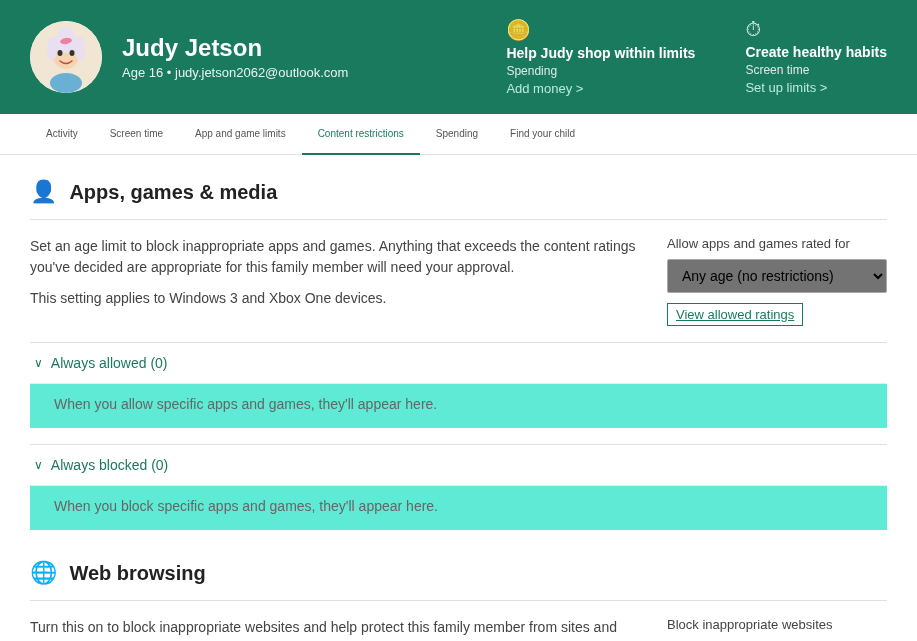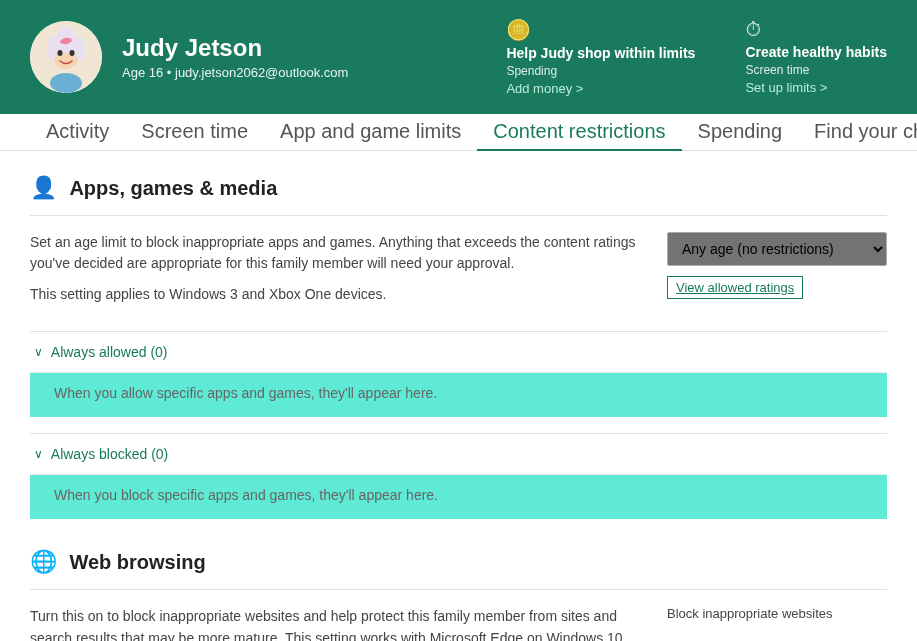--- a/index.html
+++ b/index.html
@@ -35,22 +35,22 @@
     .header-action .action-link { font-size: 13px; color: #b8ecd9; text-decoration: none; }
 
     
     .tabs {
       display: flex;
       padding: 0 30px;
       border-bottom: 1px solid #e0e0e0;
       background: #fff;
     }
     .tab {
-      padding: 6px 16px;
-      font-size: 20px;
+      padding: 14px 16px;
+      font-size: 10px;
       color: #555;
       cursor: pointer;
       border-bottom: 2px solid transparent;
       margin-bottom: -1px;
       white-space: nowrap;
     }
     .tab.active { color: #1a7a5e; border-bottom: 2px solid #1a7a5e; font-weight: 500; }
 
     
     .main { padding: 24px 30px; }
@@ -193,20 +193,21 @@
     <span class="section-icon">👤</span>
     <span>Apps, games &amp; media</span>
   </div>
 
   <div class="section-body">
     <div class="section-desc">
       <p>Set an age limit to block inappropriate apps and games. Anything that exceeds the content ratings you've decided are appropriate for this family member will need your approval.</p>
       <p class="note">This setting applies to Windows 3 and Xbox One devices.</p>
     </div>
     <div class="section-side">
+      <div class="side-label">Allow apps and games rated for</div>
       <select class="dropdown"><option>Any age (no restrictions)</option></select>
       <div class="view-link">View allowed ratings</div>
     </div>
   </div>
 
   <div class="expandable">
     <div class="expandable-header">
       <span class="expand-arrow">∨</span>
       <span>Always allowed (0)</span>
     </div>

